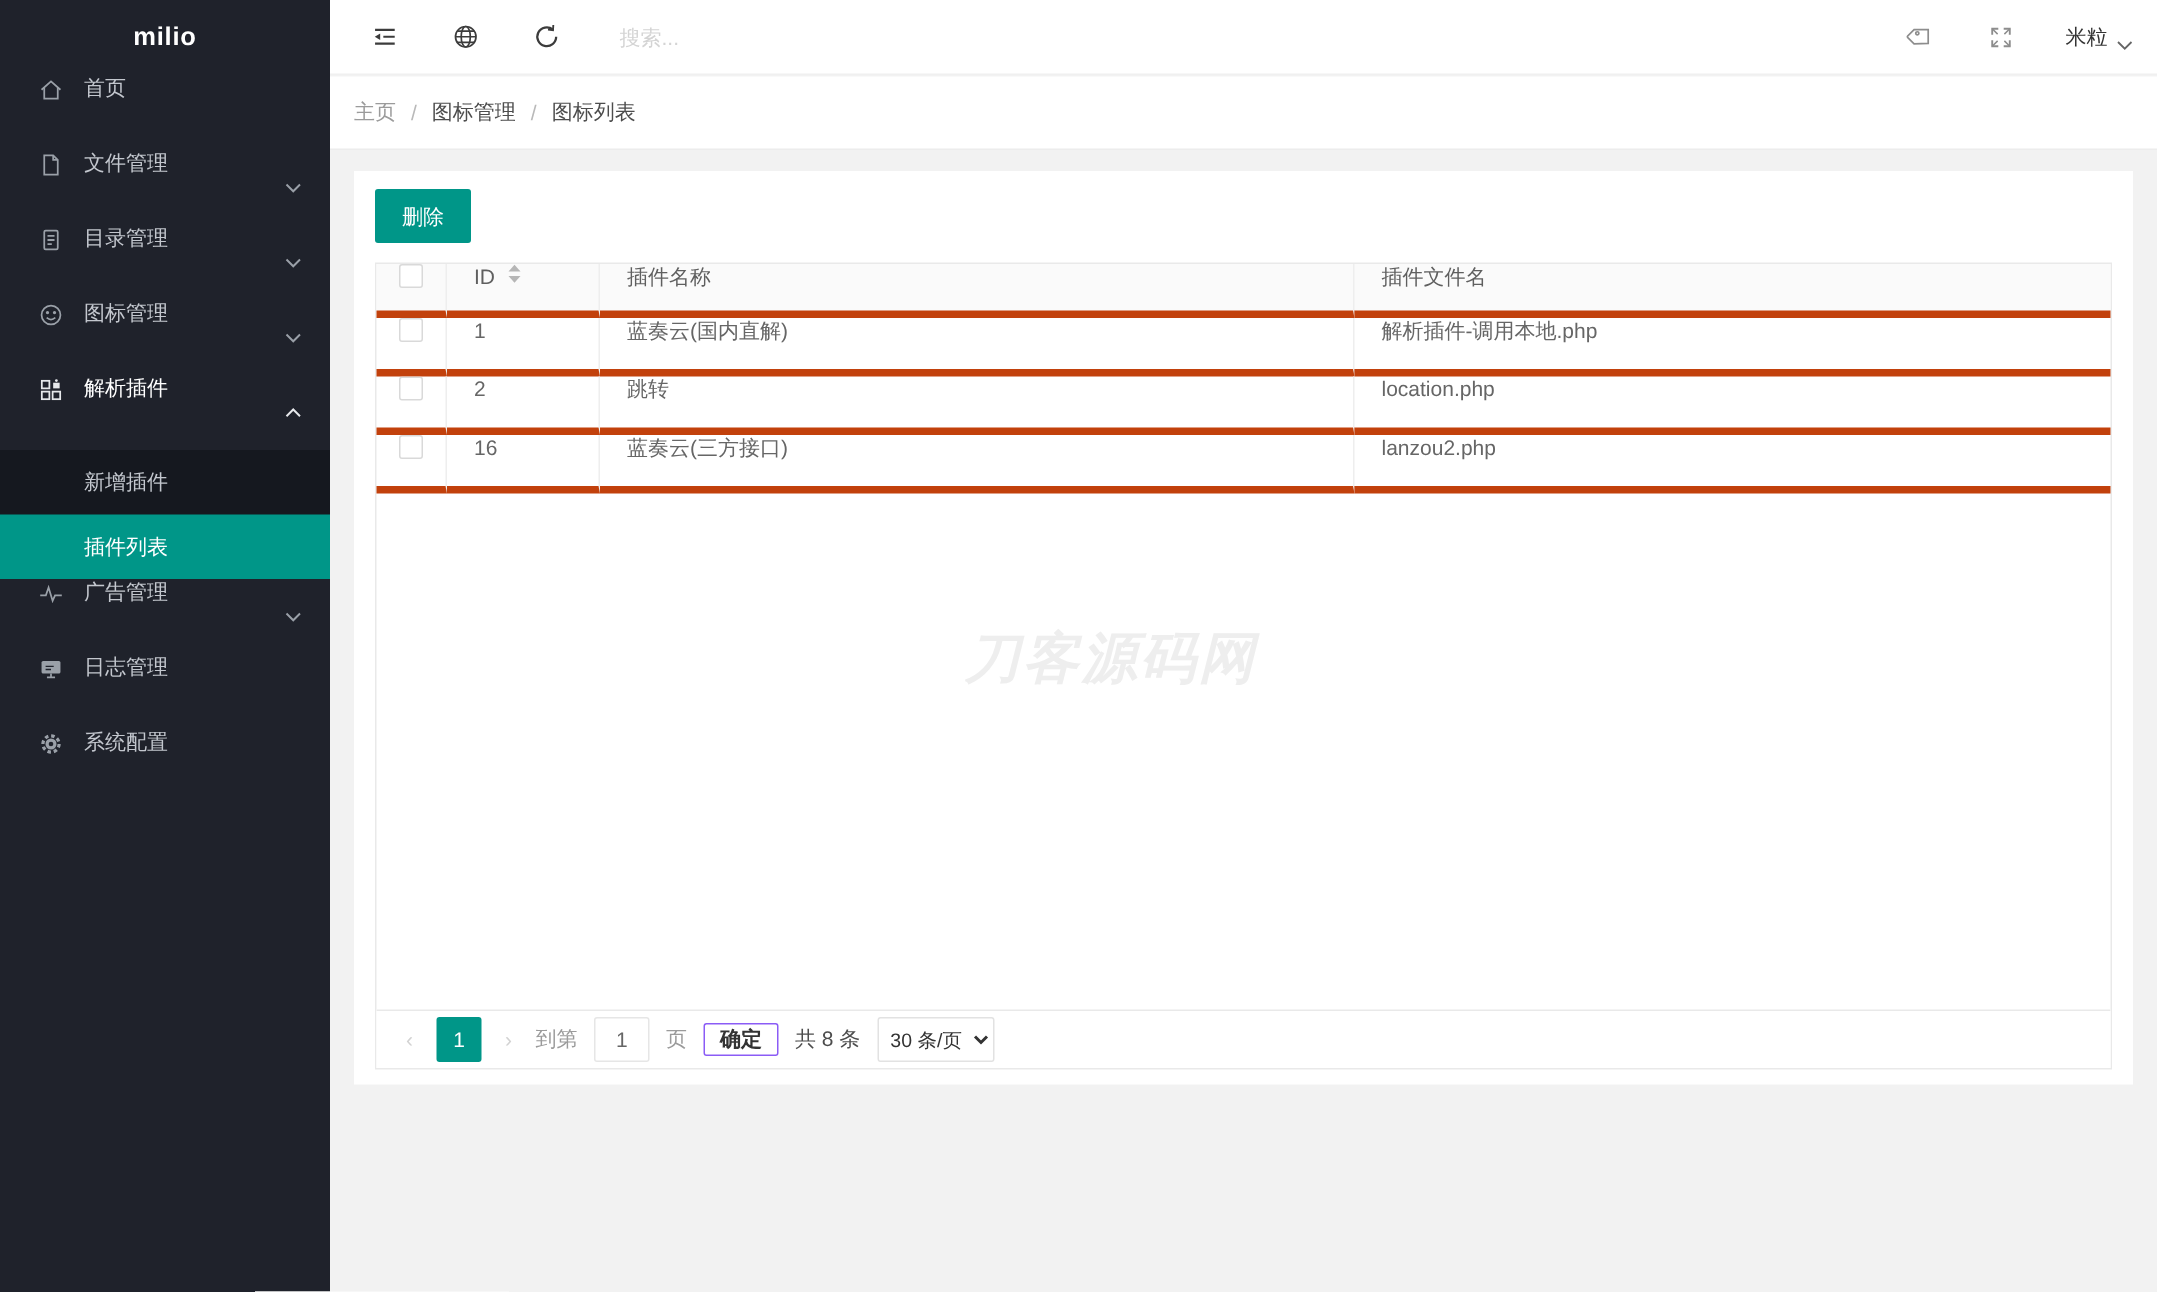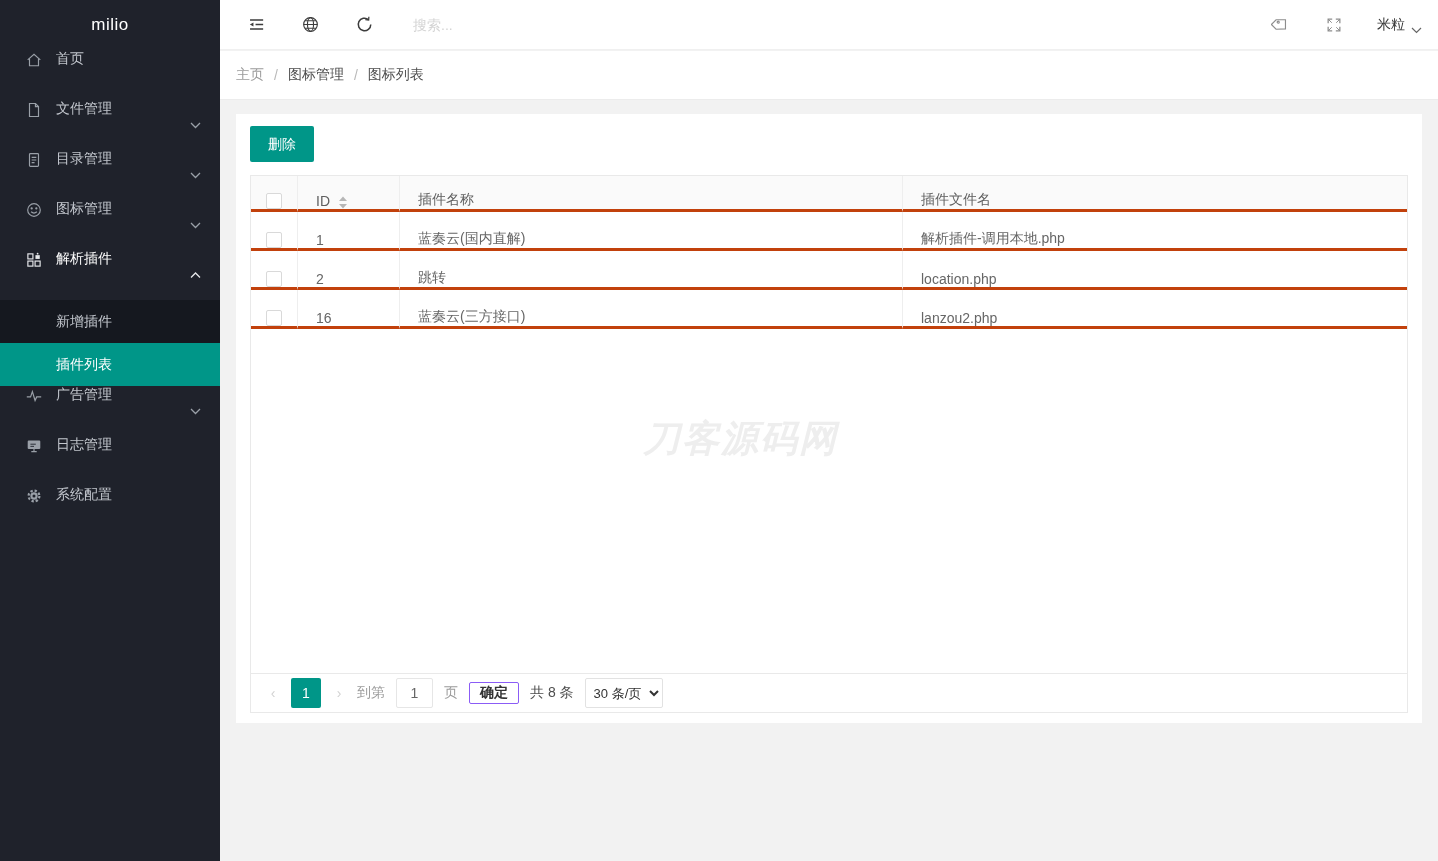--- a/index.html
+++ b/index.html
@@ -3,21 +3,21 @@
 <meta charset="utf-8">
 <style>
   * { margin:0; padding:0; box-sizing:border-box; }
   html,body { width:1438px; height:861px; }
   body {
     font-family:"Liberation Sans","DejaVu Sans",sans-serif;
     font-size:14px; color:#666; background:#f2f2f2; position:relative; overflow:hidden;
   }
   
   .sidebar { position:absolute; left:0; top:0; width:220px; height:861px; background:#1f222b; z-index:5; }
-  .logo { height:50px; line-height:50px; text-align:center; color:#fff; font-size:17px; font-weight:normal; letter-spacing:.5px; }
+  .logo { height:50px; line-height:50px; text-align:center; color:#fff; font-size:17px; font-weight:bold; letter-spacing:.5px; }
   .side-item { height:50px; display:flex; padding:0 18px 0 24px; color:#c3c7ce; cursor:pointer; }
   .side-item .micon { width:20px; height:20px; margin-right:12px; display:flex; align-items:center; justify-content:center; flex:0 0 20px; }
   .side-item .lbl { flex:1; }
   .side-item.expanded { color:#fff; }
   .side-sub { background:#15181f; }
   .side-sub-item { height:43px; line-height:43px; padding-left:56px; color:#c3c7ce; cursor:pointer; }
   .side-sub-item.active { background:#009688; color:#fff; }
   .chev { flex:0 0 12px; display:flex; align-items:center; }
   svg.ic { display:block; }
   
@@ -34,21 +34,21 @@
   .crumb-sep { color:#b9b9b9; margin:0 10px; }
   .crumb-dark { color:#4d4d4d; }
   
   .main { position:absolute; left:220px; top:101px; width:1218px; height:760px; background:#f2f2f2; }
   .card { position:absolute; left:16px; top:13px; width:1186px; height:609px; background:#fff; padding:12px 14px; }
   .btn-delete { display:inline-block; height:36px; line-height:36px; padding:0 18px; background:#009688; color:#fff; border:none; border-radius:2px; font-size:14px; cursor:pointer; font-family:inherit; }
   .table-view { margin-top:13px; border:1px solid #e9e9e9; height:538px; position:relative; }
   .trow { display:flex; }
   .th { background:#fafafa; height:36px; color:#5f5f5f; }
   .tr { height:39px; }
-  .td { display:flex; align-items:flex-end; padding-left:18px; border-right:1px solid #eee; border-bottom:3px solid #c2410c; overflow:hidden; white-space:nowrap; }
+  .td { display:flex; align-items:flex-start; padding-left:18px; border-right:1px solid #eee; border-bottom:5px solid #c2410c; overflow:hidden; white-space:nowrap; }
   .td:last-child { border-right:none; }
   .c-check { flex:0 0 47px; justify-content:center; padding-left:0; }
   .c-id { flex:0 0 102px; }
   .c-name { flex:0 0 503px; }
   .c-file { flex:1; }
   .checkbox { width:16px; height:16px; border:1px solid #d9d9d9; border-radius:2px; background:#fff; cursor:pointer; }
   .sorter { margin-left:8px; cursor:pointer; }
   .watermark { position:absolute; left:392px; top:238px; font-size:37px; font-weight:bold; font-style:italic; color:#eee; letter-spacing:2px; pointer-events:none; }
   
   .pager { position:absolute; left:0; right:0; bottom:0; height:39px; border-top:1px solid #e9e9e9; display:flex; align-items:center; padding-left:15px; gap:11px; background:#fff; }

